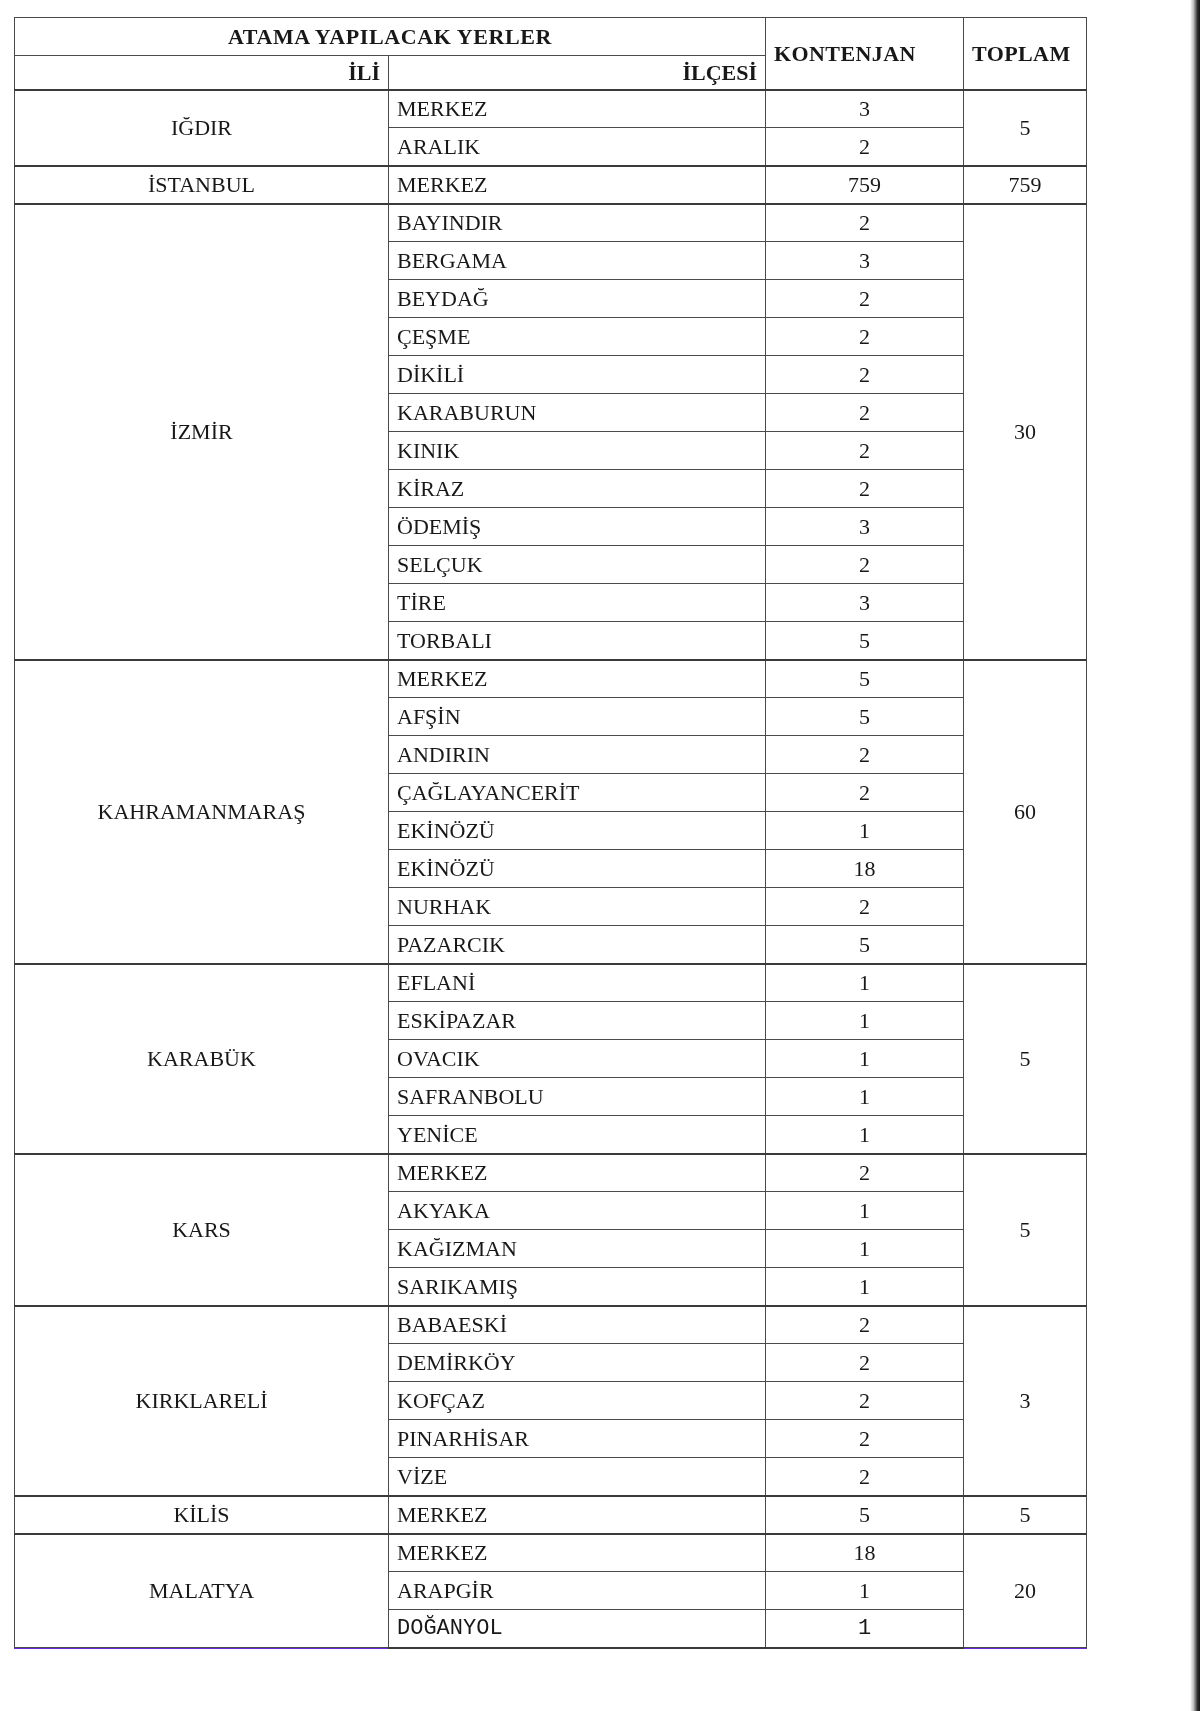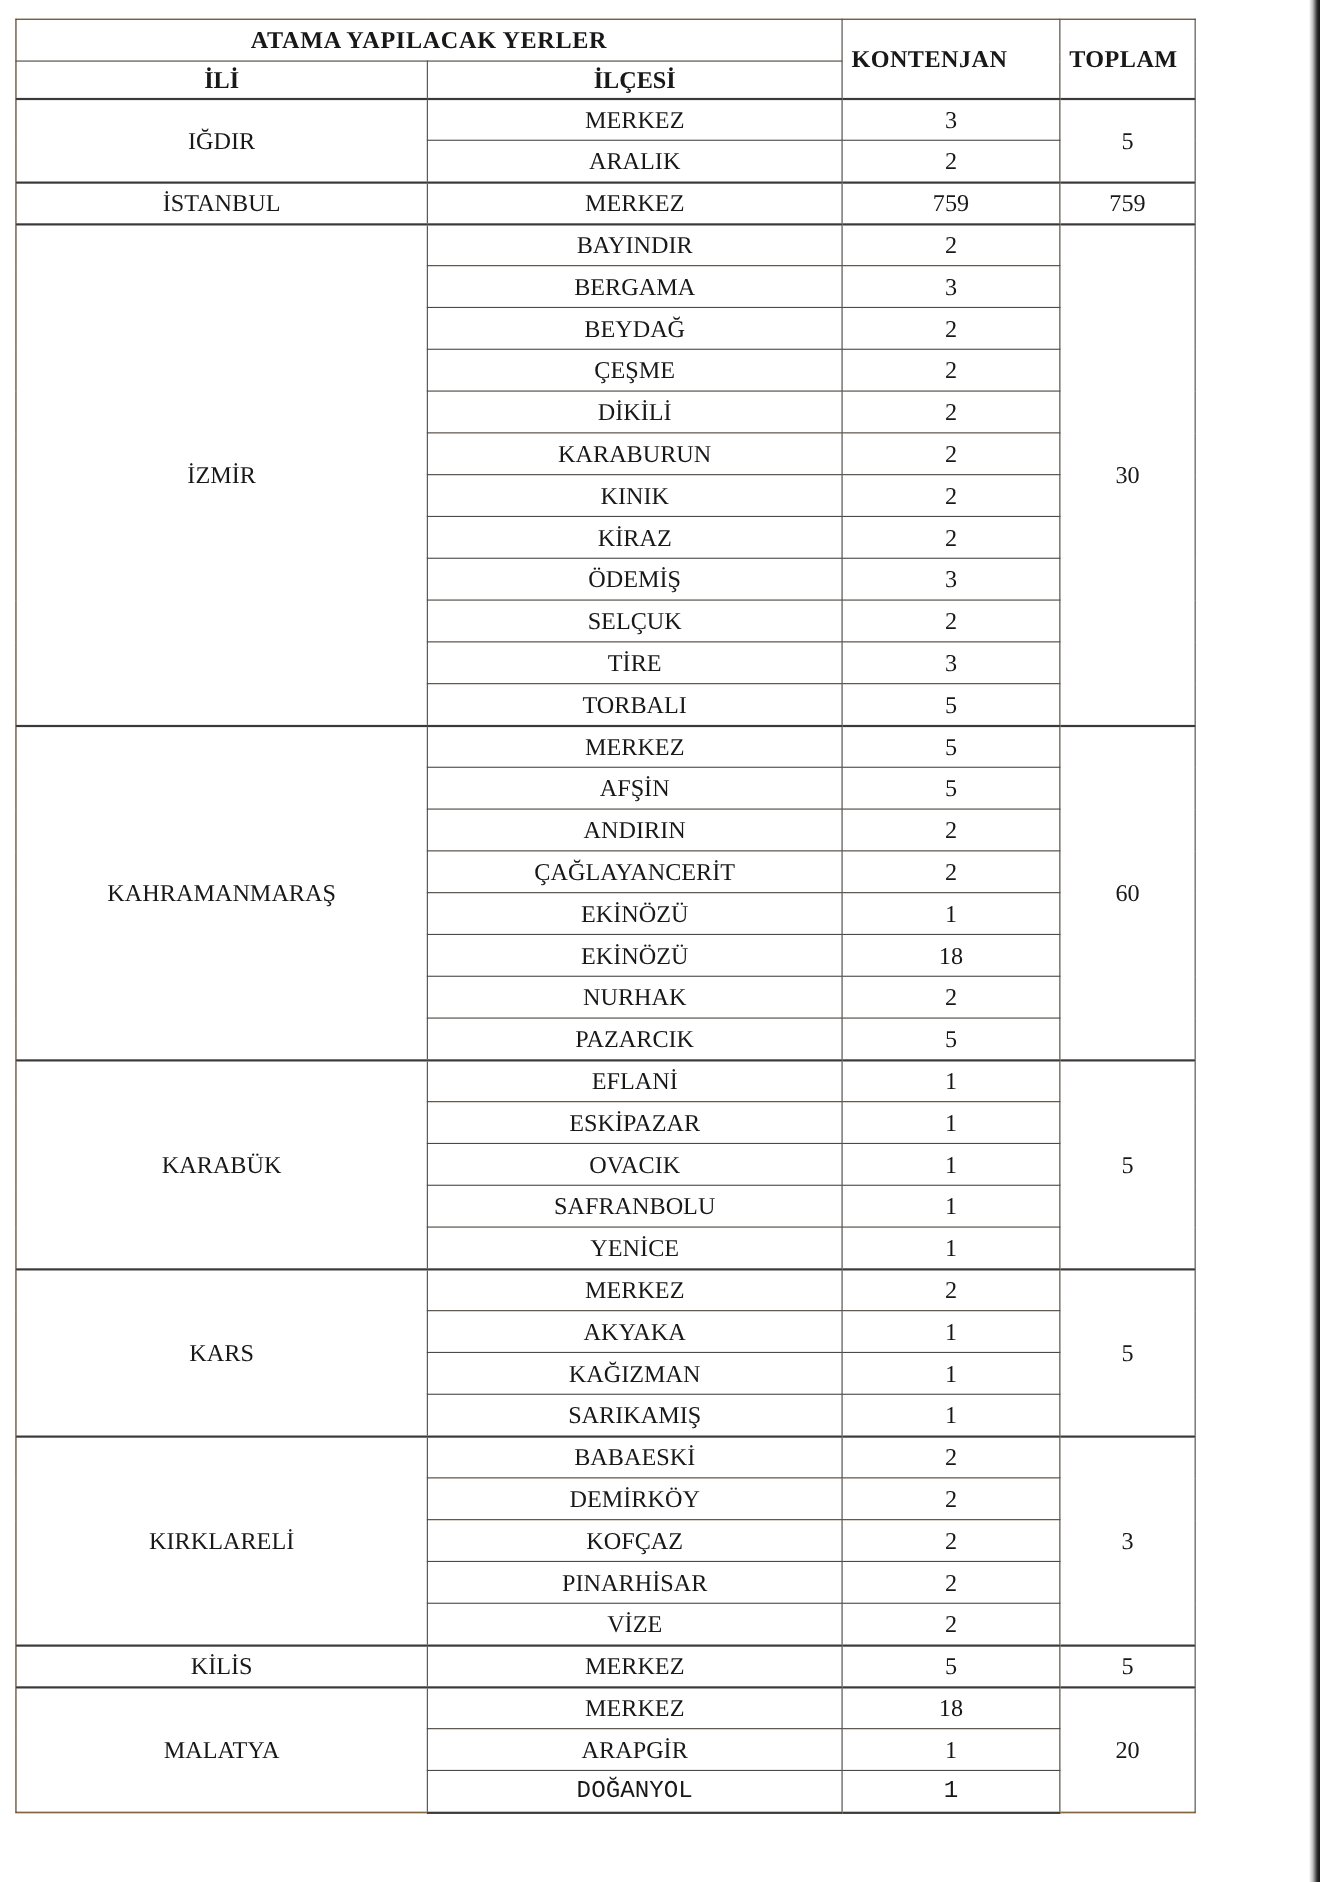--- a/index.html
+++ b/index.html
@@ -27,21 +27,21 @@
   .sheet {
     position: absolute;
     left: 14px;
     top: 17px;
     width: 1072px;
   }
   table.quota {
     border-collapse: collapse;
     width: 1072px;
     table-layout: fixed;
-    background: #fdba74;
+    background: #6d28d9;
   }
   table.quota col.c-il      { width: 374px; }
   table.quota col.c-ilce    { width: 377px; }
   table.quota col.c-kont    { width: 198px; }
   table.quota col.c-toplam  { width: 123px; }
 
   table.quota th, table.quota td {
     border: 1px solid #4a4a4a;
     padding: 0 8px;
     font-size: 22px;
@@ -58,32 +58,32 @@
     height: 38px;
     font-size: 23px;
   }
   .hdr-kont, .hdr-toplam {
     text-align: left;
     font-weight: bold;
     letter-spacing: 0.4px;
     font-size: 23px;
   }
   .hdr-sub {
-    text-align: center;
+    text-align: right;
     font-weight: bold;
     height: 34px;
     font-size: 23px;
   }
   
   td.il {
     text-align: center;
     font-size: 22px;
   }
   td.ilce {
-    text-align: center;
+    text-align: left;
     font-size: 22px;
     height: 38px;
   }
   td.kont {
     text-align: center;
     font-size: 22px;
   }
   td.toplam {
     text-align: center;
     font-size: 22px;

